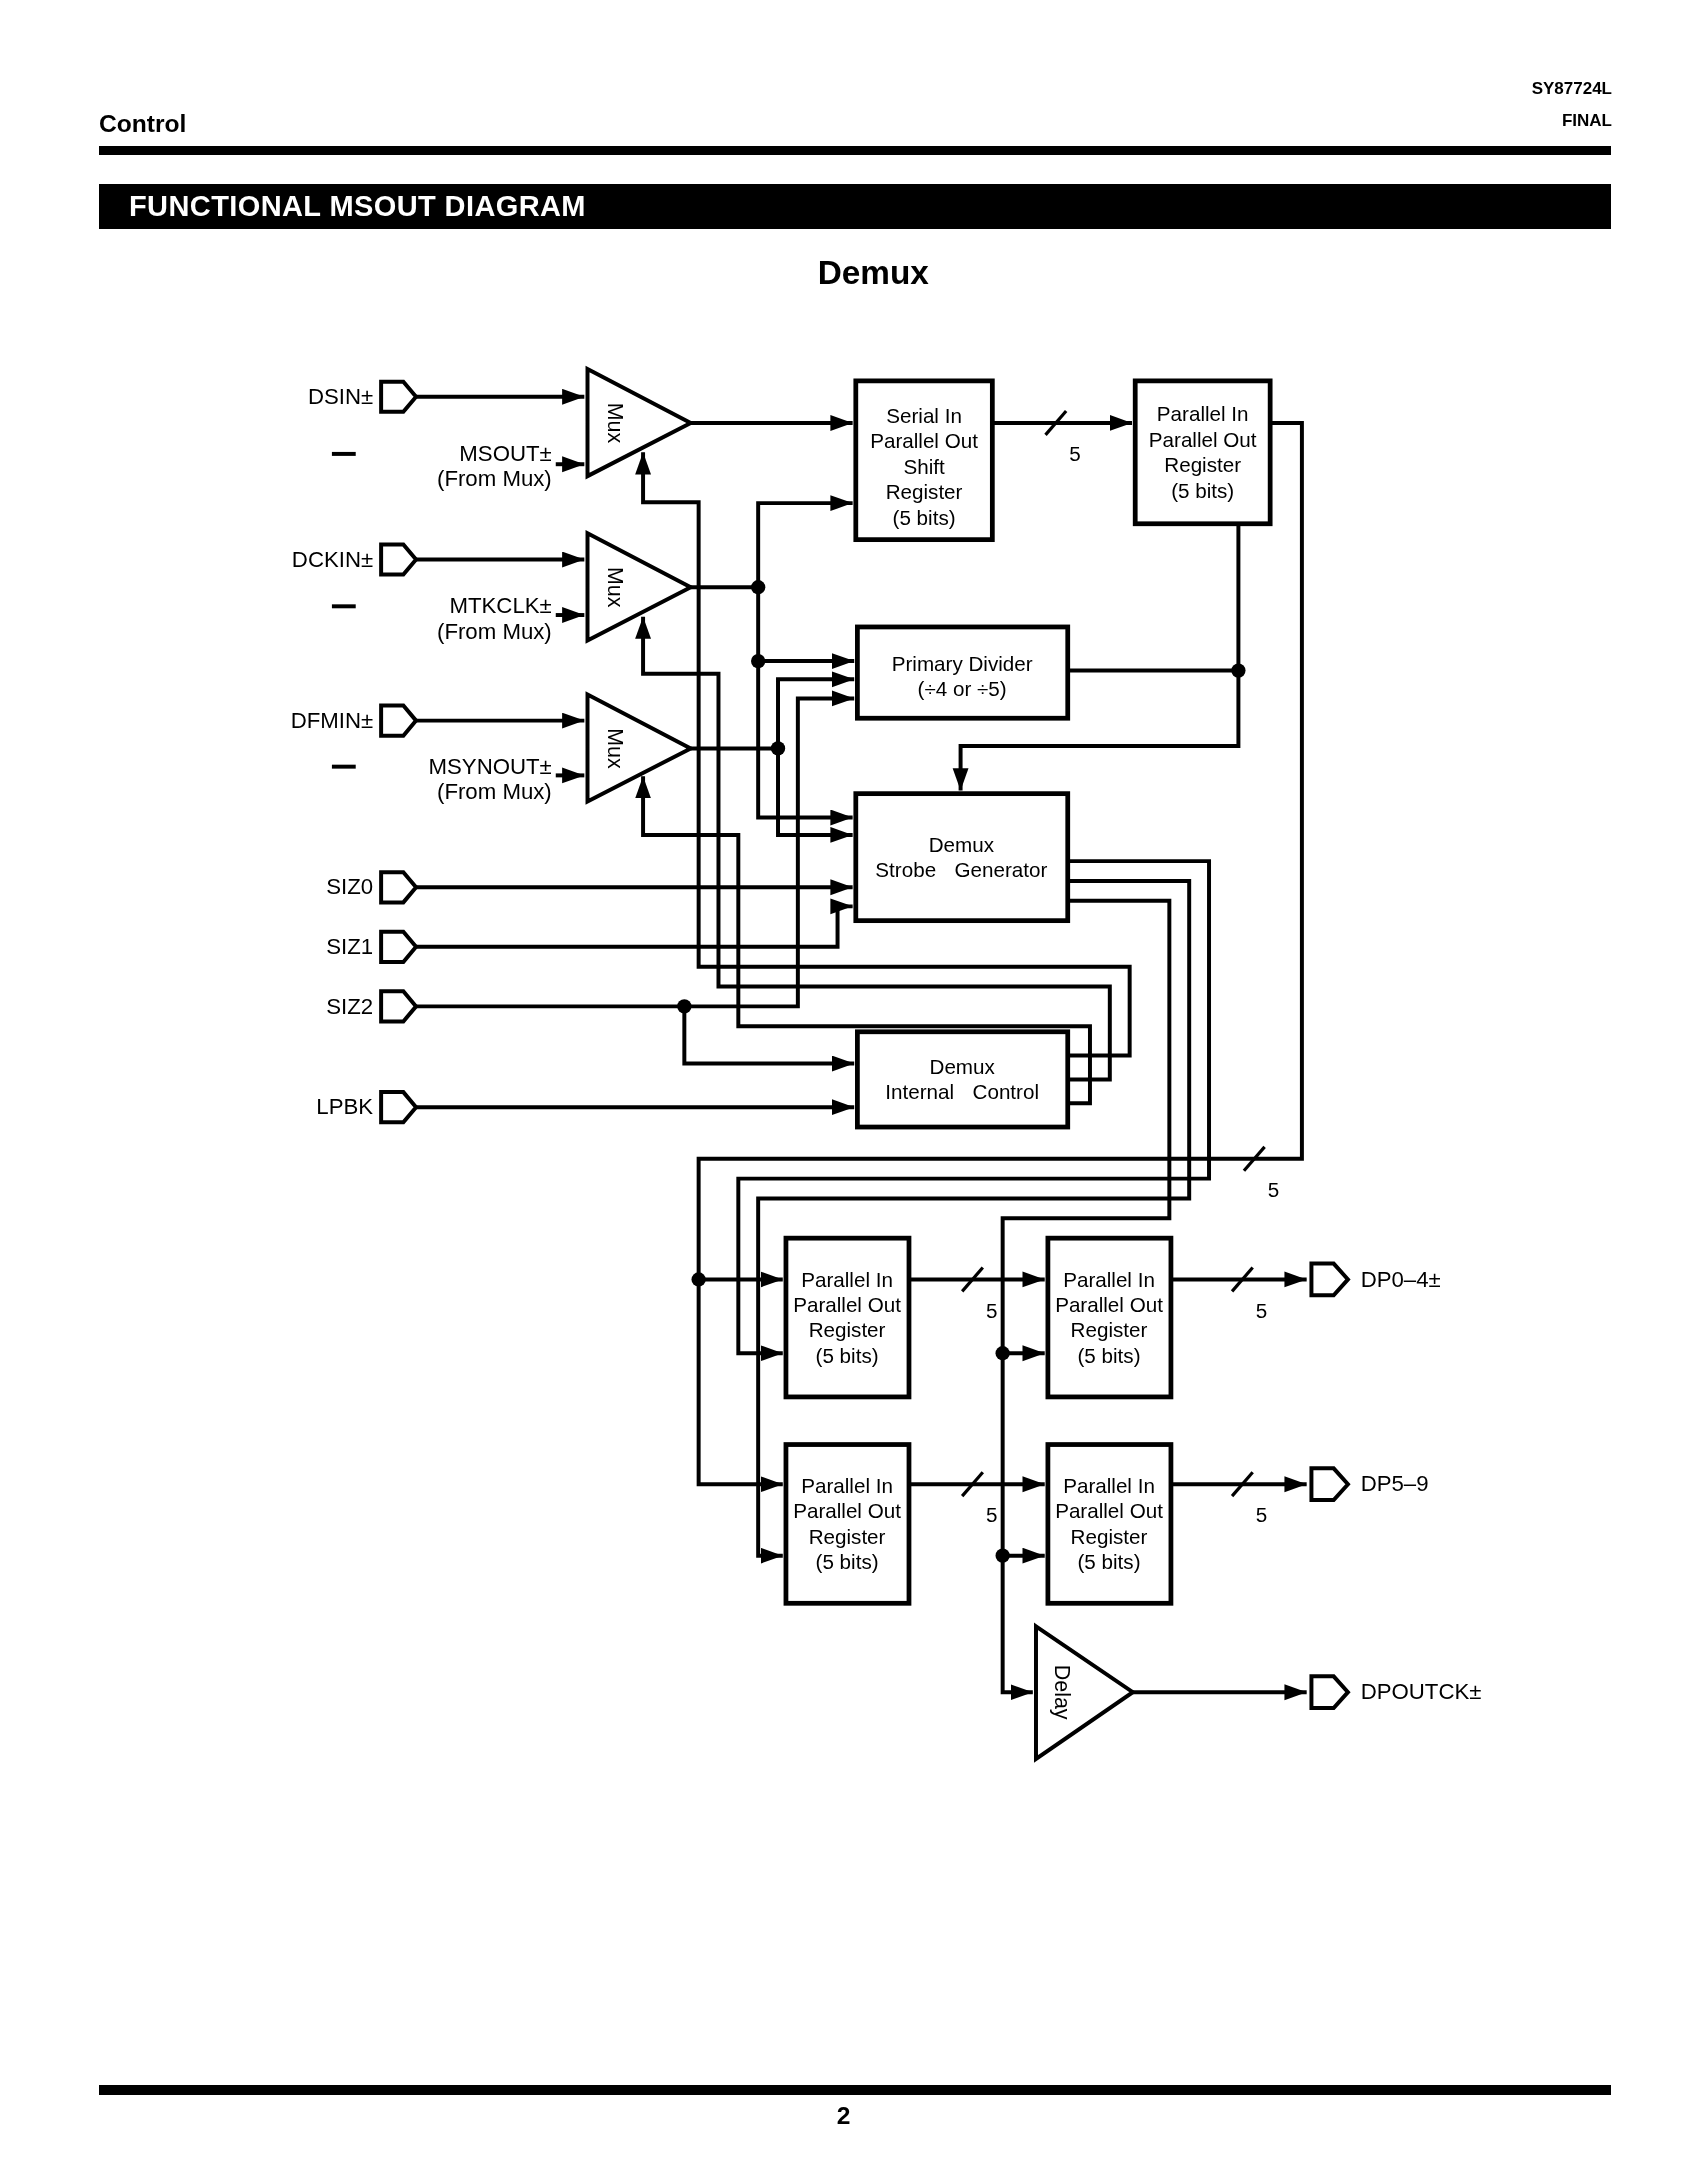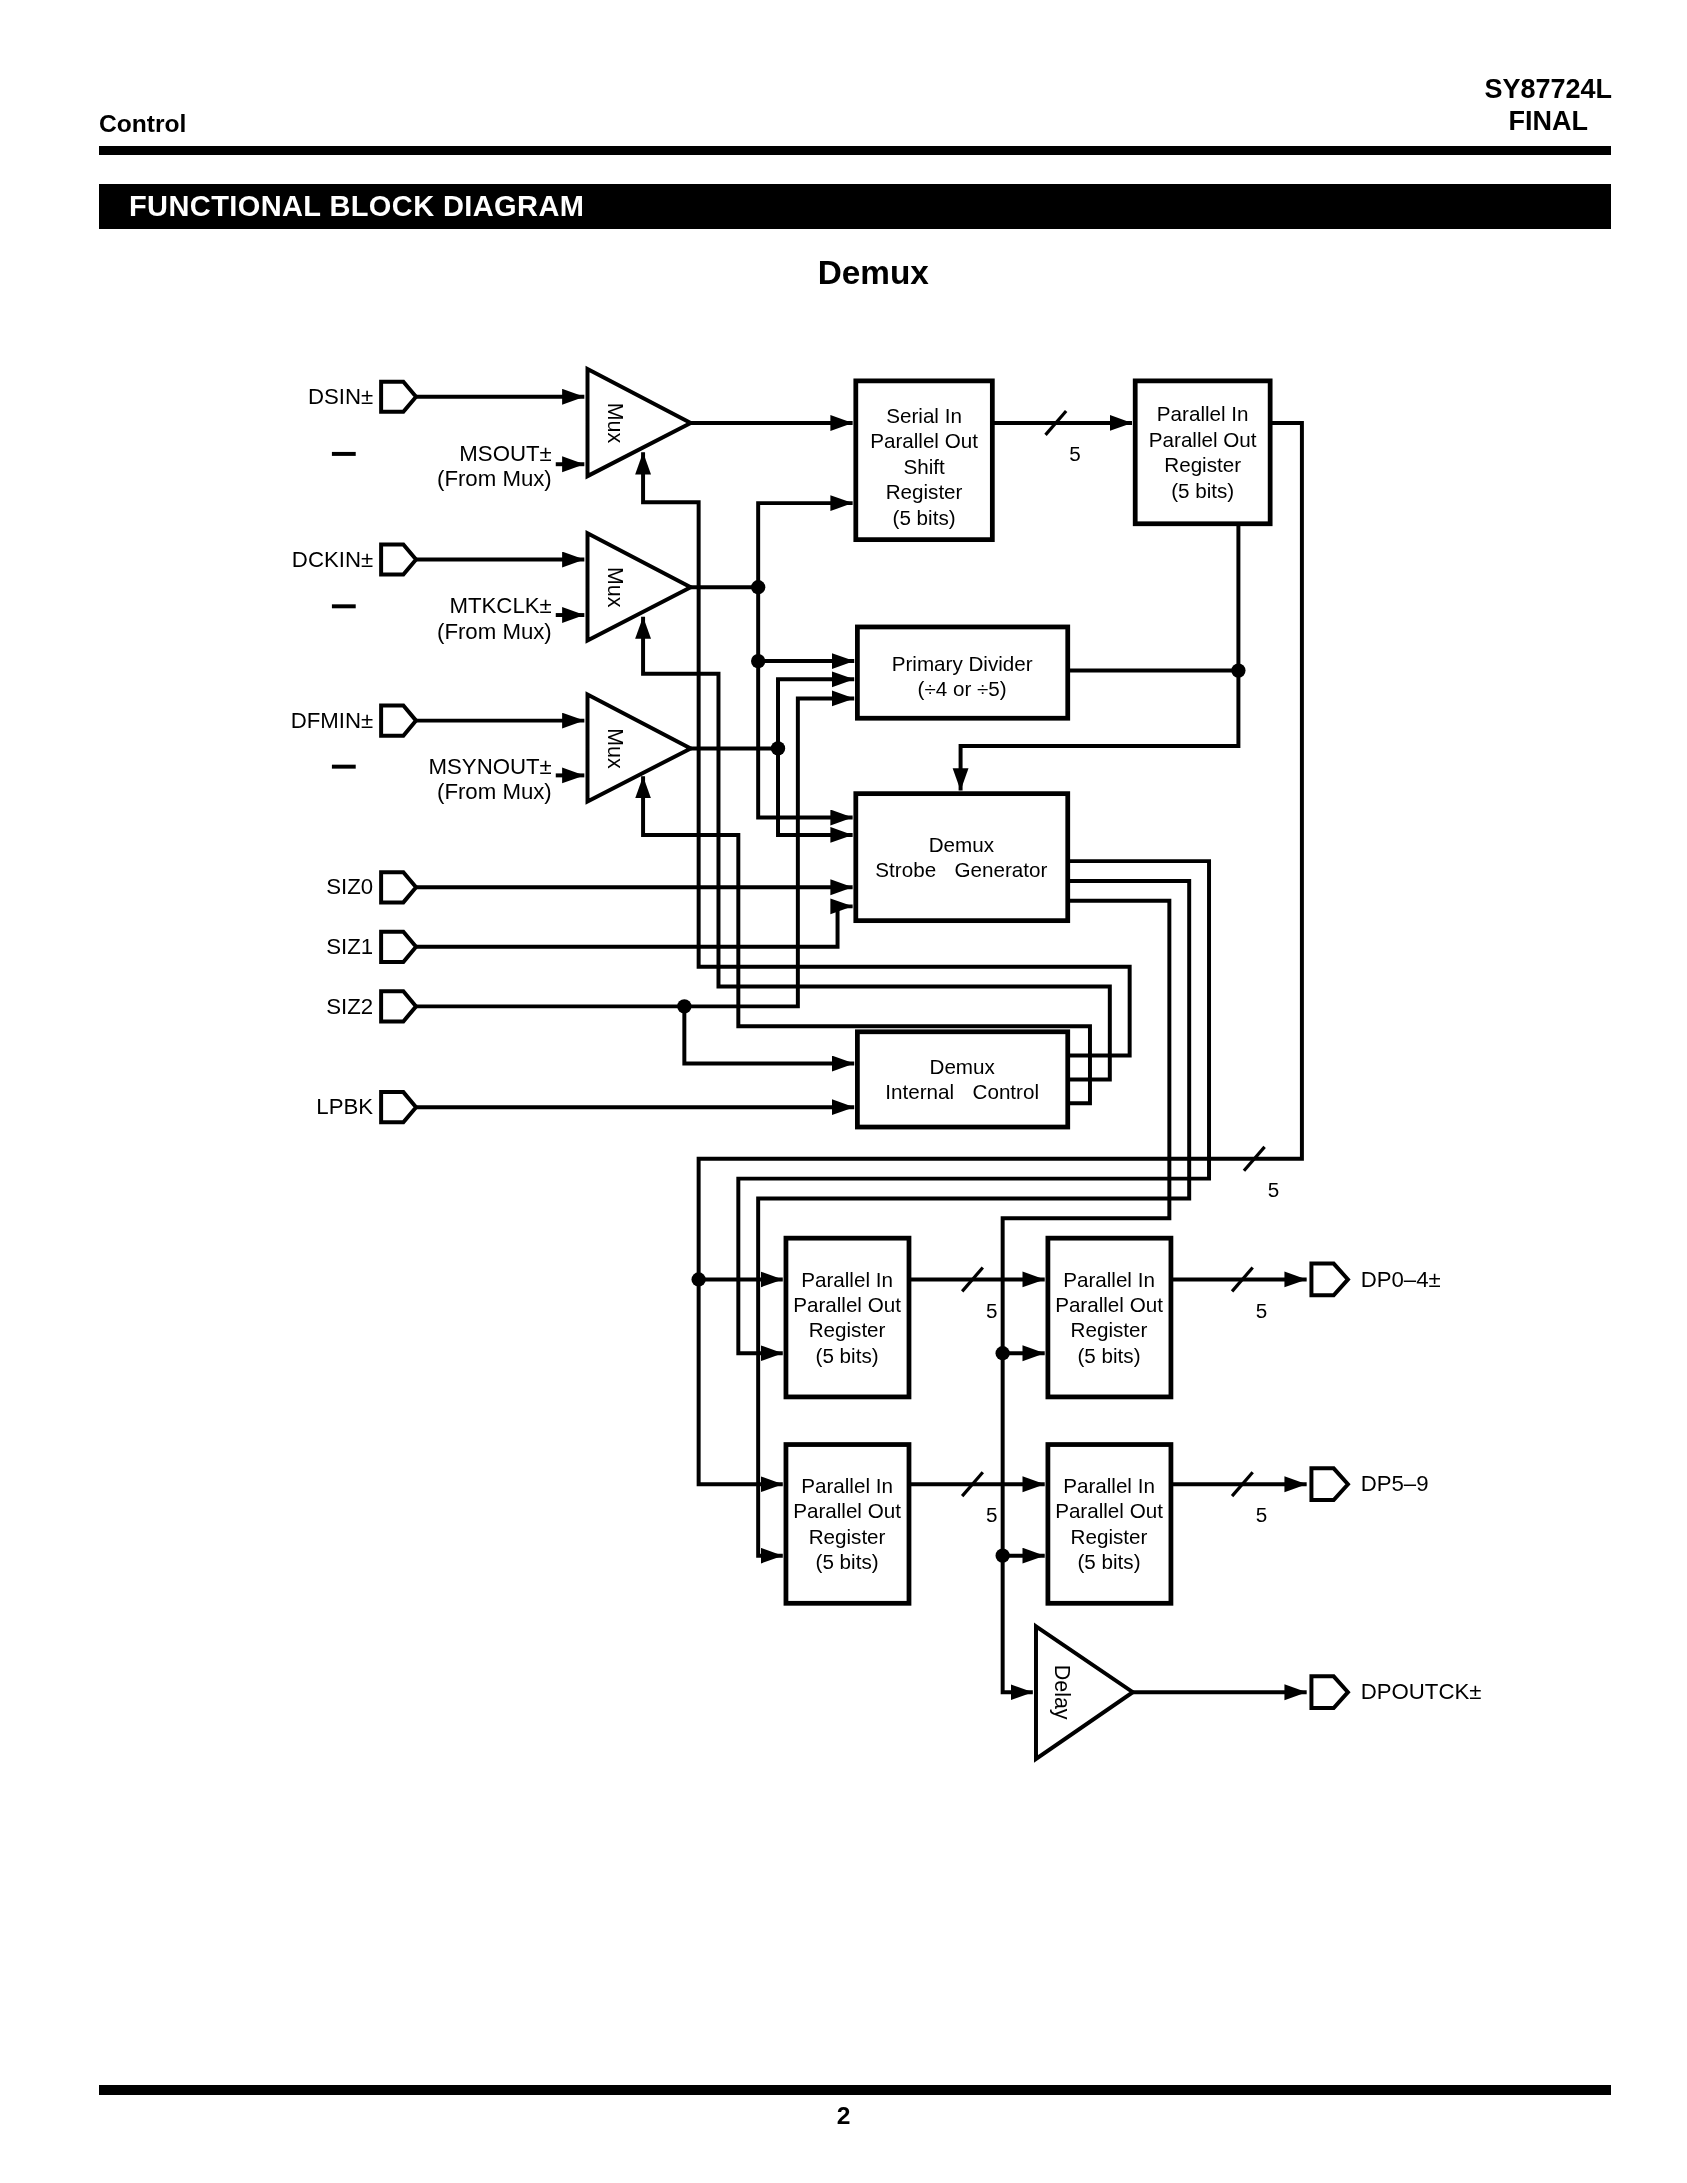--- a/index.html
+++ b/index.html
@@ -2,21 +2,21 @@
 <html style="font-size:12.7px"><head>
 <meta charset="utf-8">
 <style>
   html,body{margin:0;padding:0;background:#e8e8e8;}
   .page{
     position:relative;width:1687px;height:2183px;background:#ffffff;
     font-family:"Liberation Sans","DejaVu Sans",sans-serif;color:#000;
     margin:0 auto;overflow:hidden;
   }
   .hdr-left{position:absolute;left:99px;top:110px;font-size:24.6px;font-weight:bold;}
-  .hdr-right{position:absolute;right:75px;top:73px;text-align:center;font-weight:bold;line-height:32px;font-size:27px;}
+  .hdr-right{position:absolute;right:75px;top:73px;text-align:right;font-weight:bold;line-height:32px;font-size:17px;}
   .rule-top{position:absolute;left:99px;top:146px;width:1512px;height:8.7px;background:#000;}
   .banner{position:absolute;left:99px;top:184px;width:1512px;height:45px;background:#000;color:#fff;
           font-size:29px;font-weight:bold;line-height:45px;padding-left:30px;box-sizing:border-box;letter-spacing:0.4px;}
   .diagram{position:absolute;left:0;top:238px;width:1687px;height:1786px;}
   .rule-bottom{position:absolute;left:99px;top:2085px;width:1512px;height:9.5px;background:#000;}
   .page-num{position:absolute;left:0;top:2102px;width:1687px;text-align:center;font-size:24.6px;font-weight:bold;}
   svg text{font-family:"Liberation Sans","DejaVu Sans",sans-serif;fill:#000;}
   .blk{fill:#fff;stroke:#000;stroke-width:6;}
   .tri{fill:#fff;stroke:#000;stroke-width:5;stroke-linejoin:miter;}
   .wire{fill:none;stroke:#000;stroke-width:5;}
@@ -34,21 +34,21 @@
 <body>
 
 <div class="page">
 
   <div class="hdr-left">Control</div>
   <div class="hdr-right">
     <div>SY87724L</div>
     <div>FINAL</div>
   </div>
   <div class="rule-top"></div>
-  <div class="banner">FUNCTIONAL BLOCK DIAGRAM</div>
+  <div class="banner">FUNCTIONAL MSOUT DIAGRAM</div>
 
   <svg class="diagram" viewBox="0 300 2125 2250" xmlns="http://www.w3.org/2000/svg">
     <defs>
       <marker id="arr" markerUnits="userSpaceOnUse" markerWidth="30" markerHeight="22" refX="28" refY="10" orient="auto">
         <path d="M0,0 L28,10 L0,20 Z" fill="#000"></path>
       </marker>
     </defs>
 
     <text class="dtitle" x="1100" y="358" text-anchor="middle">Demux</text>
 

